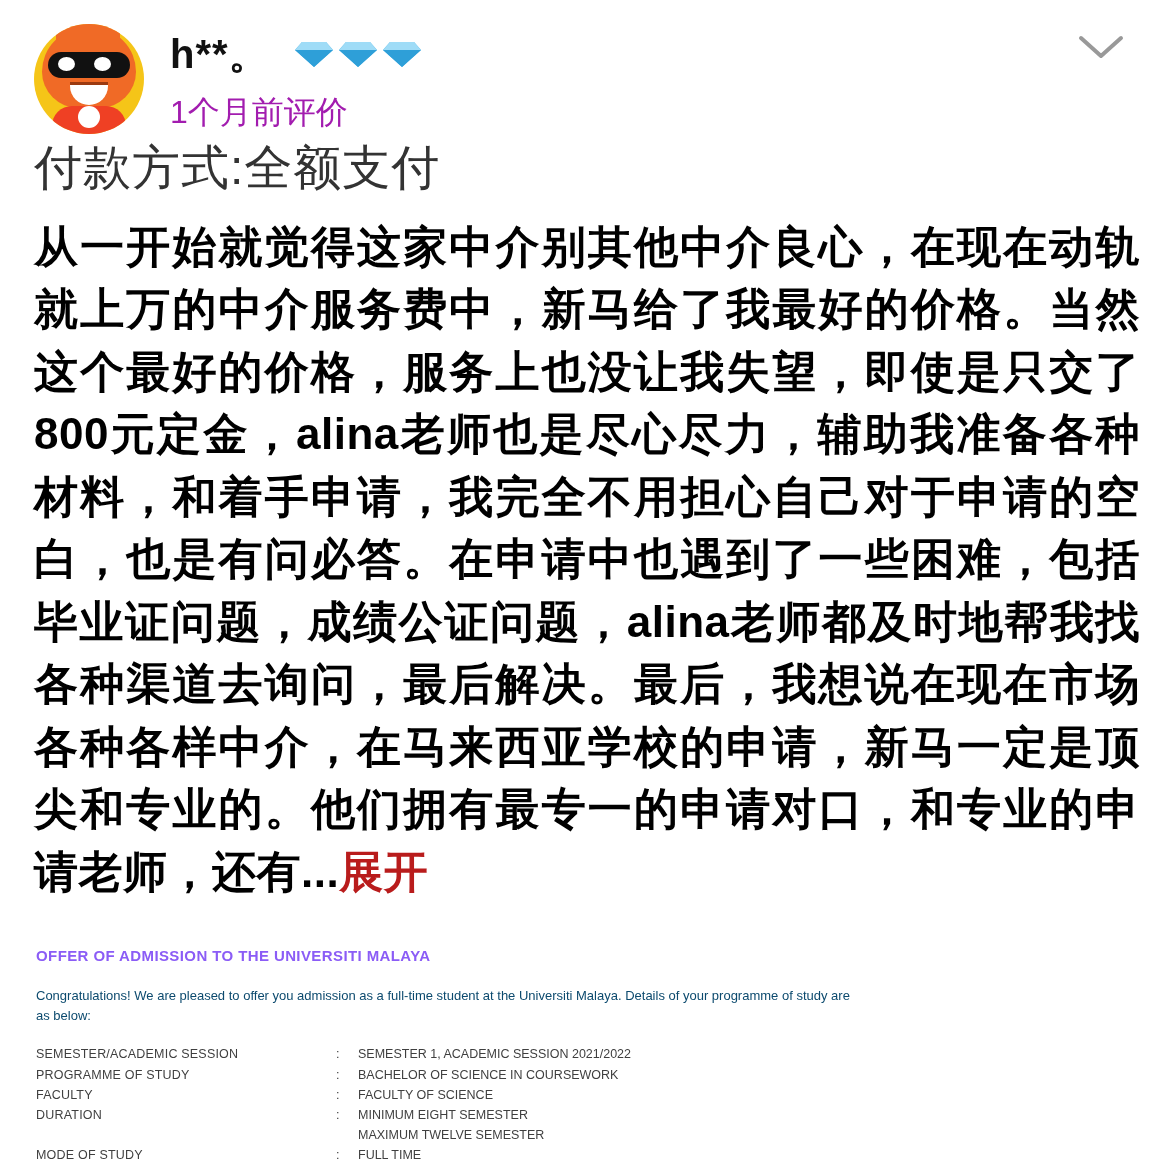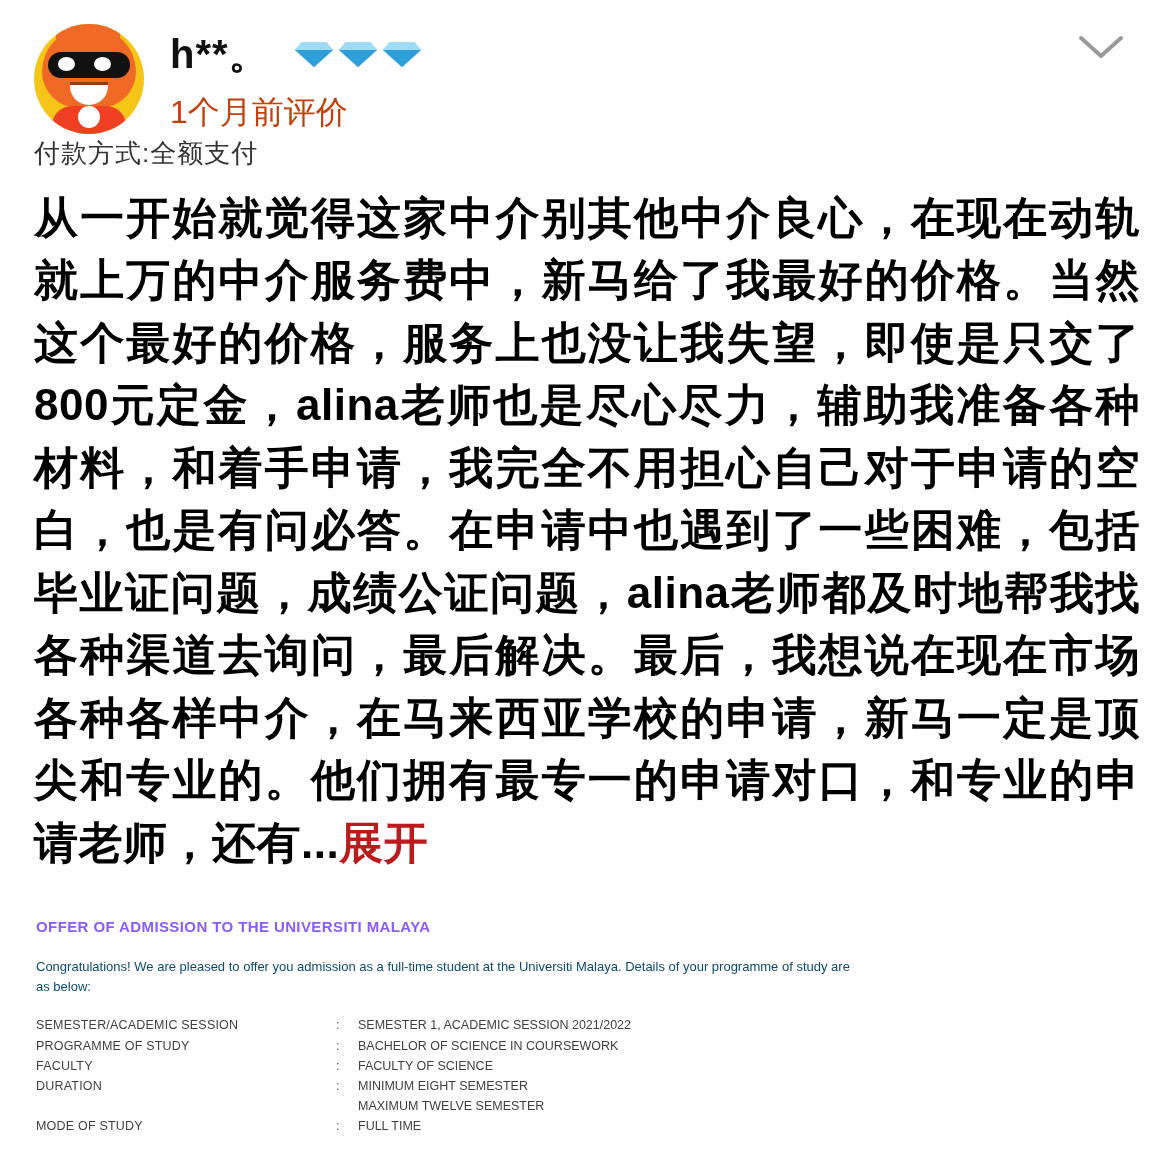--- a/index.html
+++ b/index.html
@@ -126,37 +126,37 @@
   .gem {
     width: 40px;
     height: 30px;
     position: relative;
   }
   .gem svg { display: block; }
 
   .review-time {
     margin-top: 22px;
     font-size: 32px;
-    color: #c2410c;
+    color: #a21caf;
     line-height: 1;
   }
 
   .chevron {
     position: absolute;
     right: 46px;
     top: 34px;
     width: 46px;
     height: 26px;
   }
   .chevron svg { display: block; }
 
   
   .pay-line {
     padding: 18px 44px 0 34px;
-    font-size: 26px;
+    font-size: 48px;
     color: #333;
     letter-spacing: 1px;
   }
   .review-body {
     padding: 16px 30px 0 34px;
     font-size: 44px;
     font-weight: bold;
     line-height: 1.42;
     color: #000;
     letter-spacing: 0.5px;

